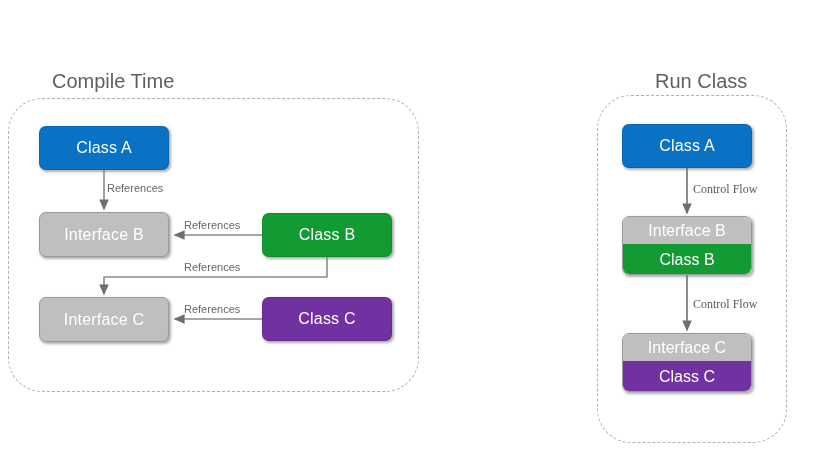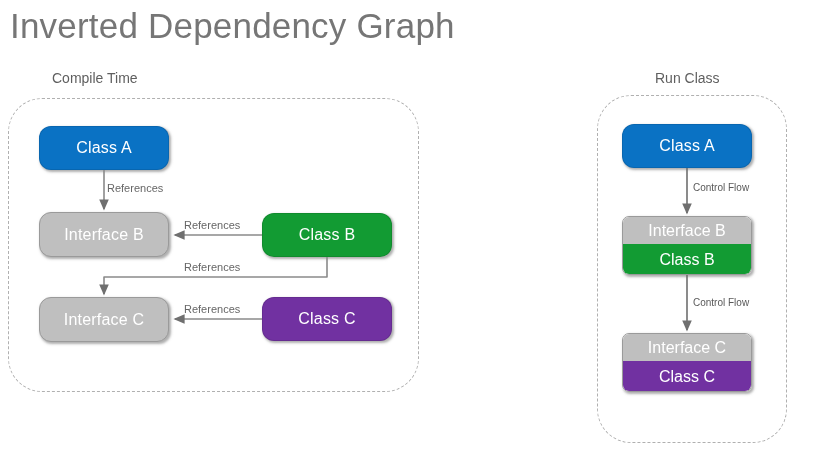--- a/index.html
+++ b/index.html
@@ -20,35 +20,35 @@
     left: 10px;
     top: 6px;
     font-size: 35px;
     font-weight: 300;
     color: #767676;
     letter-spacing: 0.2px;
     white-space: nowrap;
   }
   .group-label {
     position: absolute;
-    font-size: 14px;
+    font-size: 20px;
     color: #5f5f5f;
     white-space: nowrap;
   }
   .dashed-group {
     position: absolute;
     border: 1.6px dashed #b0b0b0;
     border-radius: 34px;
     box-sizing: border-box;
     background: transparent;
   }
   .node {
     position: absolute;
     box-sizing: border-box;
-    border-radius: 12px;
+    border-radius: 7px;
     display: flex;
     align-items: center;
     justify-content: center;
     color: #ffffff;
     font-size: 16px;
     letter-spacing: 0.2px;
     box-shadow: 1.5px 1.5px 2.5px rgba(110,110,110,0.55);
     border: 1px solid rgba(0,0,0,0.10);
     white-space: nowrap;
   }
@@ -79,38 +79,38 @@
   .stack .band.green  { background: #129b33; }
   .stack .band.purple { background: #7131a1; }
 
   .edge-label {
     position: absolute;
     font-size: 11px;
     color: #666666;
     white-space: nowrap;
   }
   .edge-label.big {
-    font-size: 10px;
+    font-size: 12px;
     color: #595959;
+    font-family: Liberation Serif, serif;
   }
   svg.edges {
     position: absolute;
     left: 0;
     top: 0;
     width: 829px;
     height: 466px;
     pointer-events: none;
   }
 </style>
 </head>
 <body>
 
 <div id="canvas">
 
-  <div id="page-title">Inverted Dependency Graph</div>
 
   <div class="group-label" style="left:52px; top:70px;">Compile Time</div>
 
   <div class="dashed-group" style="left:8px; top:98px; width:411px; height:294px;"></div>
 
   <div class="node blue" style="left:39px; top:126px; width:130px; height:44px;">
     <span>Class A</span>
   </div>
 
   <div class="node gray" style="left:39px; top:212px; width:130px; height:45px;">

